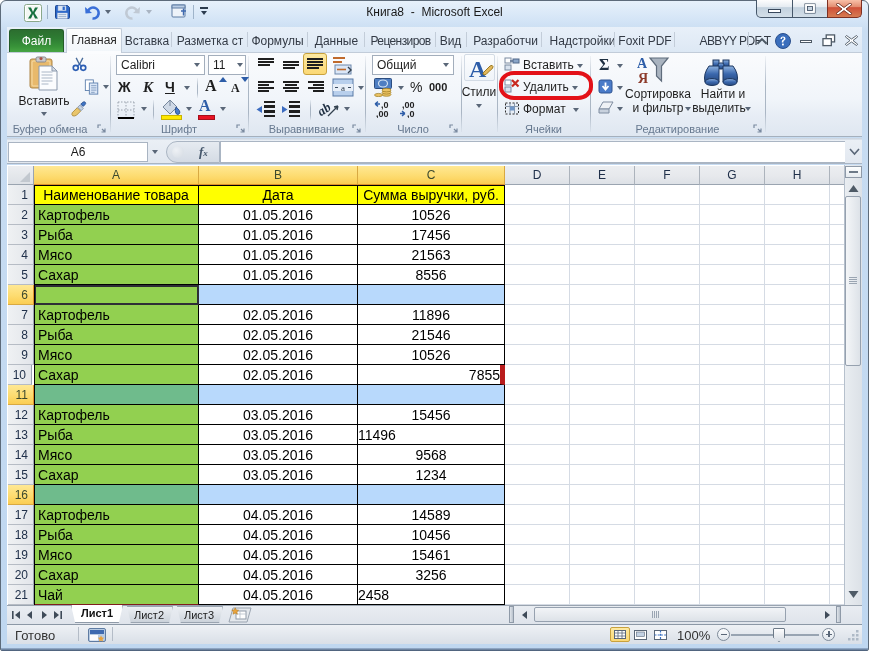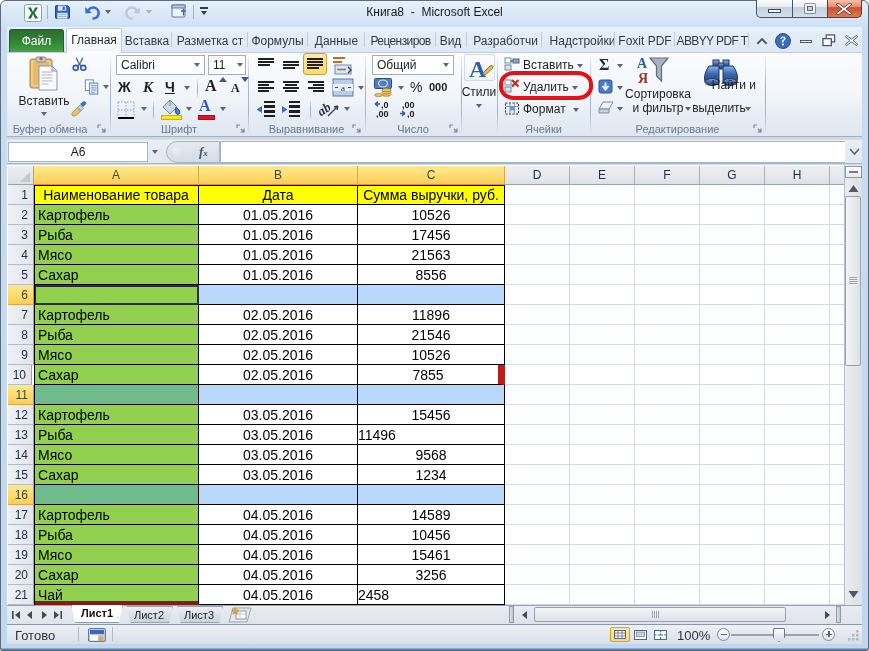--- a/index.html
+++ b/index.html
@@ -71,21 +71,21 @@
 <div class="a" style="left:66px;top:28px;width:56px;height:24px;border-radius:2px 2px 0 0;background:linear-gradient(180deg,#fdfefe,#f2f6fa);border:1px solid #c2ccd9;border-bottom:none;color:#2b2b2b;font-size:12px;text-align:center;line-height:23px">Главная</div>
 <div class="tab" style="left:123px;width:48px;">Вставка</div>
 <div class="tab" style="left:175px;width:70px;">Разметка ст</div>
 <div class="tab" style="left:251px;width:53px;">Формулы</div>
 <div class="tab" style="left:312px;width:49px;">Данные</div>
 <div class="tab" style="left:369px;width:63px;letter-spacing:-0.6px;">Рецензиров</div>
 <div class="tab" style="left:436px;width:29px;">Вид</div>
 <div class="tab" style="left:471px;width:69px;">Разработчи</div>
 <div class="tab" style="left:546px;width:73px;">Надстройки</div>
 <div class="tab" style="left:617px;width:56px;">Foxit PDF</div>
-<div class="tab" style="left:673px;width:78px;letter-spacing:-0.6px;text-align:center;">ABBYY PDF T</div>
+<div class="tab" style="left:696px;width:78px;letter-spacing:-0.6px;text-align:center;">ABBYY PDF T</div>
 <div class="a" style="left:171px;top:32px;width:1px;height:15px;background:#c3cdd9"></div>
 <div class="a" style="left:247px;top:32px;width:1px;height:15px;background:#c3cdd9"></div>
 <div class="a" style="left:307px;top:32px;width:1px;height:15px;background:#c3cdd9"></div>
 <div class="a" style="left:364px;top:32px;width:1px;height:15px;background:#c3cdd9"></div>
 <div class="a" style="left:435px;top:32px;width:1px;height:15px;background:#c3cdd9"></div>
 <div class="a" style="left:466px;top:32px;width:1px;height:15px;background:#c3cdd9"></div>
 <div class="a" style="left:541px;top:32px;width:1px;height:15px;background:#c3cdd9"></div>
 <div class="a" style="left:614px;top:32px;width:1px;height:15px;background:#c3cdd9"></div>
 <div class="a" style="left:674px;top:32px;width:1px;height:15px;background:#c3cdd9"></div>
 <div class="a" style="left:748px;top:32px;width:1px;height:15px;background:#c3cdd9"></div>
@@ -379,21 +379,21 @@
       </linearGradient>
     </defs>
 <rect x="13" y="6" width="6" height="8" fill="url(#bn)" stroke="#1d3760"></rect>
     <rect x="23" y="6" width="6" height="8" fill="url(#bn)" stroke="#1d3760"></rect>
 <rect x="18" y="9" width="6" height="6" rx="2" fill="url(#bn)" stroke="#1d3760"></rect>
 <path d="M9 12 L19 12 L19 28 L5 28 Q3 20 9 12 Z" fill="url(#bn)" stroke="#1d3760"></path>
 <path d="M33 12 L23 12 L23 28 L37 28 Q39 20 33 12 Z" fill="url(#bn)" stroke="#1d3760"></path>
 <ellipse cx="12" cy="28" rx="7" ry="3.5" fill="url(#bn)" stroke="#1d3760"></ellipse>
 <ellipse cx="30" cy="28" rx="7" ry="3.5" fill="url(#bn)" stroke="#1d3760"></ellipse>
   </svg>
-<div class="btxt" style="left:690px;top:78px;width:66px;text-align:right">Найти и</div>
+<div class="btxt" style="left:690px;top:87px;width:66px;text-align:center">Найти и</div>
 <div class="btxt" style="left:686px;top:101px;width:66px;text-align:center">выделить</div>
 <div class="ddw" style="left:745px;top:107px"></div>
 <div class="a" style="left:7px;top:140px;width:855px;height:24px;background:linear-gradient(180deg,#EAEFF5,#E2E8F0);border-bottom:1px solid #aab5c3"></div>
 <div class="a" style="left:8px;top:142px;width:140px;height:20px;background:#fff;border:1px solid #a9b4c2"></div>
 <div class="a" style="left:0;top:145px;width:156px;text-align:center;font-size:12px;color:#1a1a1a">А6</div>
 <div class="ddw" style="left:152px;top:150px"></div>
 <div class="a" style="left:166px;top:141px;width:54px;height:22px;background:linear-gradient(180deg,#E6EBF1,#D4DBE4);border:1px solid #aab5c3;border-radius:11px 0 0 11px"></div>
 <div class="a" style="left:172px;top:146px;width:12px;height:12px;border-radius:50%;background:radial-gradient(circle at 35% 35%,#eef1f5,#d3dae2)"></div>
 <div class="a" style="left:199px;top:144px;font-family:'Liberation Serif',serif;font-style:italic;font-weight:bold;font-size:13px;color:#44566b">f<span style="font-size:9px">x</span></div>
 <div class="a" style="left:220px;top:141px;width:625px;height:22px;background:#fff;border:1px solid #aab5c3;border-right:none"></div>
@@ -458,21 +458,21 @@
 <div class="cell" style="left:199px;top:305px;width:159px;height:20px;background:#fff;border-right:1px solid #000;border-bottom:1px solid #000;text-align:center">02.05.2016</div>
 <div class="cell" style="left:358px;top:305px;width:147px;height:20px;background:#fff;border-right:1px solid #000;border-bottom:1px solid #000;text-align:center">11896</div>
 <div class="cell" style="left:34px;top:325px;width:165px;height:20px;background:#92D050;border-right:1px solid #000;border-bottom:1px solid #000;padding-left:4px">Рыба</div>
 <div class="cell" style="left:199px;top:325px;width:159px;height:20px;background:#fff;border-right:1px solid #000;border-bottom:1px solid #000;text-align:center">02.05.2016</div>
 <div class="cell" style="left:358px;top:325px;width:147px;height:20px;background:#fff;border-right:1px solid #000;border-bottom:1px solid #000;text-align:center">21546</div>
 <div class="cell" style="left:34px;top:345px;width:165px;height:20px;background:#92D050;border-right:1px solid #000;border-bottom:1px solid #000;padding-left:4px">Мясо</div>
 <div class="cell" style="left:199px;top:345px;width:159px;height:20px;background:#fff;border-right:1px solid #000;border-bottom:1px solid #000;text-align:center">02.05.2016</div>
 <div class="cell" style="left:358px;top:345px;width:147px;height:20px;background:#fff;border-right:1px solid #000;border-bottom:1px solid #000;text-align:center">10526</div>
 <div class="cell" style="left:34px;top:365px;width:165px;height:20px;background:#92D050;border-right:1px solid #000;border-bottom:1px solid #000;padding-left:4px">Сахар</div>
 <div class="cell" style="left:199px;top:365px;width:159px;height:20px;background:#fff;border-right:1px solid #000;border-bottom:1px solid #000;text-align:center">02.05.2016</div>
-<div class="cell" style="left:358px;top:365px;width:147px;height:20px;background:#fff;border-right:7px solid #b91c1c;border-bottom:1px solid #000;text-align:center">7855</div>
+<div class="cell" style="left:358px;top:365px;width:147px;height:20px;background:#fff;border-right:5px solid #b91c1c;border-bottom:1px solid #000;text-align:right">7855</div>
 <div class="cell" style="left:34px;top:385px;width:165px;height:20px;background:#6FBB8C;border-right:1px solid #000;border-bottom:1px solid #000"></div>
 <div class="cell" style="left:199px;top:385px;width:159px;height:20px;background:#B8D9FC;border-right:1px solid #000;border-bottom:1px solid #000"></div>
 <div class="cell" style="left:358px;top:385px;width:147px;height:20px;background:#B8D9FC;border-right:1px solid #000;border-bottom:1px solid #000"></div>
 <div class="cell" style="left:34px;top:405px;width:165px;height:20px;background:#92D050;border-right:1px solid #000;border-bottom:1px solid #000;padding-left:4px">Картофель</div>
 <div class="cell" style="left:199px;top:405px;width:159px;height:20px;background:#fff;border-right:1px solid #000;border-bottom:1px solid #000;text-align:center">03.05.2016</div>
 <div class="cell" style="left:358px;top:405px;width:147px;height:20px;background:#fff;border-right:1px solid #000;border-bottom:1px solid #000;text-align:center">15456</div>
 <div class="cell" style="left:34px;top:425px;width:165px;height:20px;background:#92D050;border-right:1px solid #000;border-bottom:1px solid #000;padding-left:4px">Рыба</div>
 <div class="cell" style="left:199px;top:425px;width:159px;height:20px;background:#fff;border-right:1px solid #000;border-bottom:1px solid #000;text-align:center">03.05.2016</div>
 <div class="cell" style="left:358px;top:425px;width:147px;height:20px;background:#fff;border-right:1px solid #000;border-bottom:1px solid #000;text-align:left">11496</div>
 <div class="cell" style="left:34px;top:445px;width:165px;height:20px;background:#92D050;border-right:1px solid #000;border-bottom:1px solid #000;padding-left:4px">Мясо</div>
@@ -489,21 +489,21 @@
 <div class="cell" style="left:358px;top:505px;width:147px;height:20px;background:#fff;border-right:1px solid #000;border-bottom:1px solid #000;text-align:center">14589</div>
 <div class="cell" style="left:34px;top:525px;width:165px;height:20px;background:#92D050;border-right:1px solid #000;border-bottom:1px solid #000;padding-left:4px">Рыба</div>
 <div class="cell" style="left:199px;top:525px;width:159px;height:20px;background:#fff;border-right:1px solid #000;border-bottom:1px solid #000;text-align:center">04.05.2016</div>
 <div class="cell" style="left:358px;top:525px;width:147px;height:20px;background:#fff;border-right:1px solid #000;border-bottom:1px solid #000;text-align:center">10456</div>
 <div class="cell" style="left:34px;top:545px;width:165px;height:20px;background:#92D050;border-right:1px solid #000;border-bottom:1px solid #000;padding-left:4px">Мясо</div>
 <div class="cell" style="left:199px;top:545px;width:159px;height:20px;background:#fff;border-right:1px solid #000;border-bottom:1px solid #000;text-align:center">04.05.2016</div>
 <div class="cell" style="left:358px;top:545px;width:147px;height:20px;background:#fff;border-right:1px solid #000;border-bottom:1px solid #000;text-align:center">15461</div>
 <div class="cell" style="left:34px;top:565px;width:165px;height:20px;background:#92D050;border-right:1px solid #000;border-bottom:1px solid #000;padding-left:4px">Сахар</div>
 <div class="cell" style="left:199px;top:565px;width:159px;height:20px;background:#fff;border-right:1px solid #000;border-bottom:1px solid #000;text-align:center">04.05.2016</div>
 <div class="cell" style="left:358px;top:565px;width:147px;height:20px;background:#fff;border-right:1px solid #000;border-bottom:1px solid #000;text-align:center">3256</div>
-<div class="cell" style="left:34px;top:585px;width:165px;height:20px;background:#92D050;border-right:1px solid #000;border-bottom:4px solid #7f1d1d;padding-left:4px">Чай</div>
+<div class="cell" style="left:34px;top:585px;width:165px;height:20px;background:#92D050;border-right:1px solid #000;border-bottom:1px solid #7f1d1d;padding-left:4px">Чай</div>
 <div class="cell" style="left:199px;top:585px;width:159px;height:20px;background:#fff;border-right:1px solid #000;border-bottom:1px solid #000;text-align:center">04.05.2016</div>
 <div class="cell" style="left:358px;top:585px;width:147px;height:20px;background:#fff;border-right:1px solid #000;border-bottom:1px solid #000;text-align:left">2458</div>
 <div class="a" style="left:34px;top:185px;width:471px;height:1px;background:#000"></div>
 <div class="a" style="left:34px;top:185px;width:1px;height:420px;background:#000"></div>
 <div class="a" style="left:844px;top:165px;width:18px;height:440px;background:linear-gradient(90deg,#E9EDF1,#DCE1E7);border-left:1px solid #b6c0cc"></div>
 <div class="a" style="left:845px;top:166px;width:17px;height:12px;background:linear-gradient(180deg,#FDFEFE,#E6EBF0);border:1px solid #8f9aa8"></div>
 <div class="a" style="left:849px;top:171px;width:9px;height:2px;background:#6d7a88"></div>
 <svg class="a" style="left:848px;top:184px" width="11" height="9" viewBox="0 0 11 9">
     <path d="M5.5 1 L10.5 8 L0.5 8 Z" fill="#4e5a66"></path>
   </svg>

